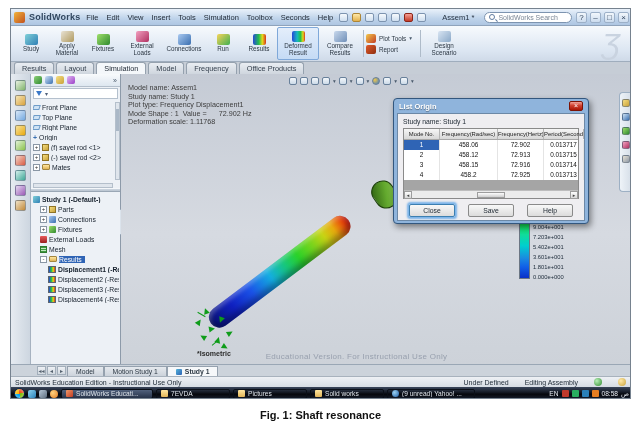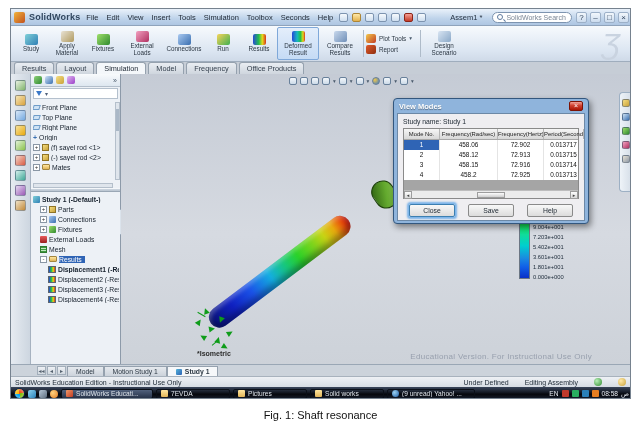--- a/index.html
+++ b/index.html
@@ -8,21 +8,21 @@
   .screen { position:absolute; left:10px; top:8px; width:621px; height:391px; border:1px solid #76828f; background:#c9cfd8; overflow:hidden; }
 
   
   .titlebar { position:absolute; left:0; top:0; width:621px; height:17px; background:linear-gradient(180deg,#e9f1fa,#bed3ea 60%,#aec6e2); display:flex; align-items:center; gap:4px; padding:0 3px; border-bottom:1px solid #8fa3bb; }
   .sw-logo { width:11px; height:11px; border-radius:2px; background:linear-gradient(135deg,#f0b43c,#c2511e); flex:0 0 auto; }
   .app-name { font-size:9px; font-weight:bold; color:#31475f; letter-spacing:.2px; }
   .menu { font-size:7.5px; color:#1d2733; padding:0 2px; }
   .qicon { width:9px; height:9px; border:1px solid #7d94b0; border-radius:2px; background:linear-gradient(180deg,#f6fafd,#cfdff0); flex:0 0 auto; }
   .qicon.gold { background:linear-gradient(180deg,#ffe9a8,#e3b24e); border-color:#ad8637; }
   .qicon.red { background:linear-gradient(180deg,#f6a096,#c33a27); border-color:#8d2417; }
-  .docname { font-size:7.5px; color:#243140; margin-left:20px; white-space:nowrap; }
+  .docname { font-size:7.5px; color:#243140; margin-left:12px; white-space:nowrap; }
   .search { margin-left:6px; width:108px; height:11px; background:#fff; border:1px solid #7d94b0; border-radius:6px; display:flex; align-items:center; gap:3px; padding:0 4px; }
   .search .lens { width:6px; height:6px; border:1px solid #5f7ba0; border-radius:50%; position:relative; flex:0 0 auto; }
   .search .lens::after { content:""; position:absolute; width:3px; height:1px; background:#5f7ba0; left:5px; top:5px; transform:rotate(45deg); }
   .search-text { font-size:7px; color:#7b8796; white-space:nowrap; overflow:hidden; }
   .winbtns { margin-left:auto; display:flex; gap:3px; align-items:center; }
   .winbtn { font-size:8px; color:#33465e; width:11px; height:11px; line-height:10px; text-align:center; border:1px solid #9cb0c8; border-radius:2px; background:linear-gradient(180deg,#f2f7fc,#ccdcee); }
 
   
   .cmdbar { position:absolute; left:0; top:17px; width:621px; height:36px; background:linear-gradient(180deg,#f7fafd,#dce6f2 70%,#cfdae8); display:flex; align-items:stretch; padding:1px 2px; border-bottom:1px solid #9fadbd; }
   .cmdbtn { width:36px; display:flex; flex-direction:column; align-items:center; justify-content:center; gap:1px; font-size:6.3px; color:#2b3642; text-align:center; line-height:1.05; border:1px solid transparent; border-radius:2px; padding:1px 0; }
@@ -82,21 +82,21 @@
   .hcaret { font-size:5.5px; color:#4a5a6c; }
   .shaft { position:absolute; left:90px; top:239px; width:172px; height:21px; border-radius:11px;
     background:linear-gradient(90deg,#0a1270 0%,#1020c0 16%,#1b53e8 30%,#14aee0 44%,#17c87a 55%,#2bd229 64%,#7fd41c 75%,#c8d414 83%,#e8a90e 90%,#e84d0b 96%,#d31507 100%);
     box-shadow:inset 0 -5px 6px rgba(0,0,20,.35), inset 0 3px 4px rgba(255,255,255,.28);
     transform-origin:0 50%; transform:rotate(-37deg); }
   .cyl { position:absolute; left:252px; top:106px; width:23px; height:29px; border-radius:50% 50% 50% 50% / 38% 38% 38% 38%;
     background:linear-gradient(115deg,#2a5c0f,#63a92e 55%,#8cc655); border:1px solid #1e430b; transform:rotate(-35deg); }
   .farr { position:absolute; width:0; height:0; border-left:3px solid transparent; border-right:3px solid transparent; border-bottom:6px solid #0f9c1a; }
   .fline { position:absolute; width:9px; height:1px; background:#0f9c1a; }
   .view-label { position:absolute; left:76px; top:276px; font-size:7px; font-weight:bold; color:#2d2d2d; }
-  .vp-watermark { position:absolute; left:0; right:40px; top:278px; text-align:right; font-size:8px; color:#98a0ae; letter-spacing:.3px; }
+  .vp-watermark { position:absolute; left:0; right:40px; top:278px; text-align:center; font-size:8px; color:#98a0ae; letter-spacing:.3px; }
 
   
   .legend { position:absolute; left:398px; top:141px; display:flex; }
   .lbar { width:11px; height:64px; border:1px solid #6b7684; background:linear-gradient(180deg,#18d818 0%,#10dc9a 30%,#00cfcf 48%,#1troub 60%,#1a8ae0 65%,#1060e8 82%,#0a30c8 100%); }
   .llabels { display:flex; flex-direction:column; justify-content:space-between; margin-left:3px; height:66px; margin-top:-1px; }
   .llabel { font-size:5.8px; color:#22303e; line-height:6px; white-space:nowrap; }
 
   
   .taskpane { position:absolute; right:0; top:18px; width:13px; height:100px; background:linear-gradient(90deg,#eef3f8,#d4dde7); border:1px solid #9db0c4; border-right:none; border-radius:4px 0 0 4px; display:flex; flex-direction:column; align-items:center; gap:6px; padding-top:6px; }
   .tpicon { width:8px; height:8px; border-radius:2px; border:1px solid rgba(80,95,115,.6); }
@@ -138,21 +138,21 @@
   .taskbar { position:absolute; left:0; top:378px; width:621px; height:13px; background:linear-gradient(180deg,#39455a,#10151f 45%,#05070c 55%,#1a2335); display:flex; align-items:center; gap:3px; padding:0 3px; }
   .orb { width:11px; height:11px; border-radius:50%; background:conic-gradient(from 0deg,#f35325 0 25%,#81bc06 0 50%,#05a6f0 0 75%,#ffba08 0); border:1px solid #0c2b4e; box-shadow:inset 0 0 3px rgba(255,255,255,.7); flex:0 0 auto; }
   .qlicon { width:8px; height:8px; border-radius:2px; flex:0 0 auto; }
   .tbtn { height:10px; display:flex; align-items:center; gap:3px; padding:0 4px; border-radius:2px; background:linear-gradient(180deg,#36415三,#36415a,#1b2433); border:1px solid #0a0f18; color:#dde3ea; font-size:6.6px; white-space:nowrap; overflow:hidden; }
   .tbtn.active { background:linear-gradient(180deg,#51617c,#273349); }
   .tbtn .ticon { width:7px; height:7px; border-radius:1px; flex:0 0 auto; }
   .tbtn .tlabel { overflow:hidden; text-overflow:ellipsis; }
   .tray { margin-left:auto; display:flex; align-items:center; gap:3px; color:#e6ebf2; font-size:6.6px; }
   .tricon { width:7px; height:7px; border-radius:1px; }
 
-  .caption { position:absolute; left:0; right:0; top:409px; text-align:center; font-size:11px; font-weight:normal; color:#111; }
+  .caption { position:absolute; left:0; right:0; top:409px; text-align:center; font-size:11px; font-weight:bold; color:#111; }
 </style>
 </head>
 <body>
 
 <div class="screen">
 
   <div class="titlebar">
     <div class="sw-logo"></div>
     <span class="app-name">SolidWorks</span>
     <span class="menu">File</span>
@@ -359,20 +359,27 @@
       </div>
       <div class="trow" style="margin-left:15px">
         <span class="rainbow-i"></span>
         <span class="lbl">Displacement4 (-Res dis</span>
       </div>
     </div>
     <div class="splitter-tab" style="left:89px"></div>
   </div>
 
   <div class="viewport">
+    <div class="anno">
+      <div class="anno-line">Model name: Assem1</div>
+      <div class="anno-line">Study name: Study 1</div>
+      <div class="anno-line">Plot type: Frequency Displacement1</div>
+      <div class="anno-line">Mode Shape : 1  Value =      72.902 Hz</div>
+      <div class="anno-line">Deformation scale: 1.11768</div>
+    </div>
 
     <div class="hud">
       <span class="hicon"></span>
       <span class="hicon"></span>
       <span class="hicon"></span>
       <span class="hicon"></span>
         <span class="hcaret">▾</span>
       <span class="hicon"></span>
         <span class="hcaret">▾</span>
       <span class="hicon"></span>
@@ -416,21 +423,21 @@
     <div class="taskpane">
       <div class="tpicon" style="background:linear-gradient(135deg,#f5dd80,#c9a23a)"></div>
       <div class="tpicon" style="background:linear-gradient(135deg,#cfe3f5,#3a6fb0)"></div>
       <div class="tpicon" style="background:linear-gradient(135deg,#9ede6a,#2f8a2f)"></div>
       <div class="tpicon" style="background:linear-gradient(135deg,#f2a0c0,#b03060)"></div>
       <div class="tpicon" style="background:linear-gradient(135deg,#e8e2d4,#8f9aa8)"></div>
     </div>
 
     <div class="dialog">
       <div class="dlg-title">
-        <span class="dlg-title-text">View Modes</span>
+        <span class="dlg-title-text">List Origin</span>
         <span class="dlg-close">×</span>
       </div>
       <div class="dlg-body">
         <div class="dlg-study">Study name: Study 1</div>
         <div class="dlg-table">
           <div class="dth">
             <div>Mode No.</div>
             <div>Frequency(Rad/sec)</div>
             <div>Frequency(Hertz)</div>
             <div>Period(Seconds)</div>

